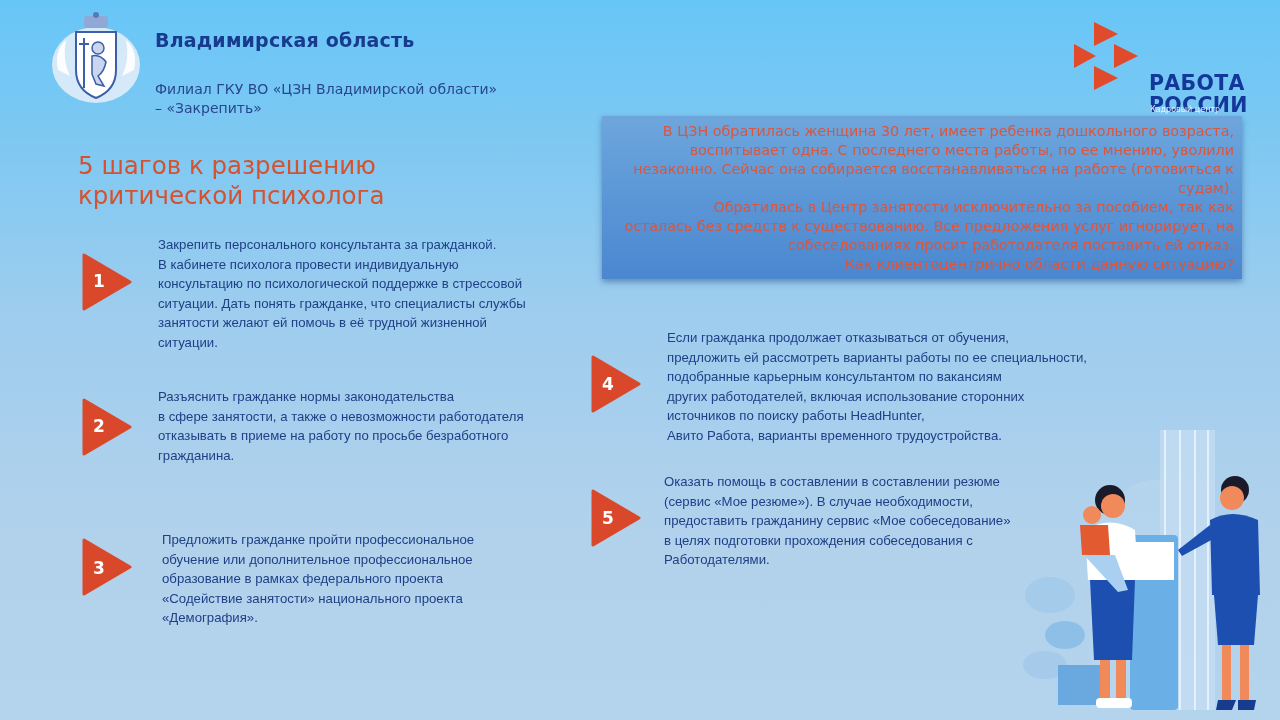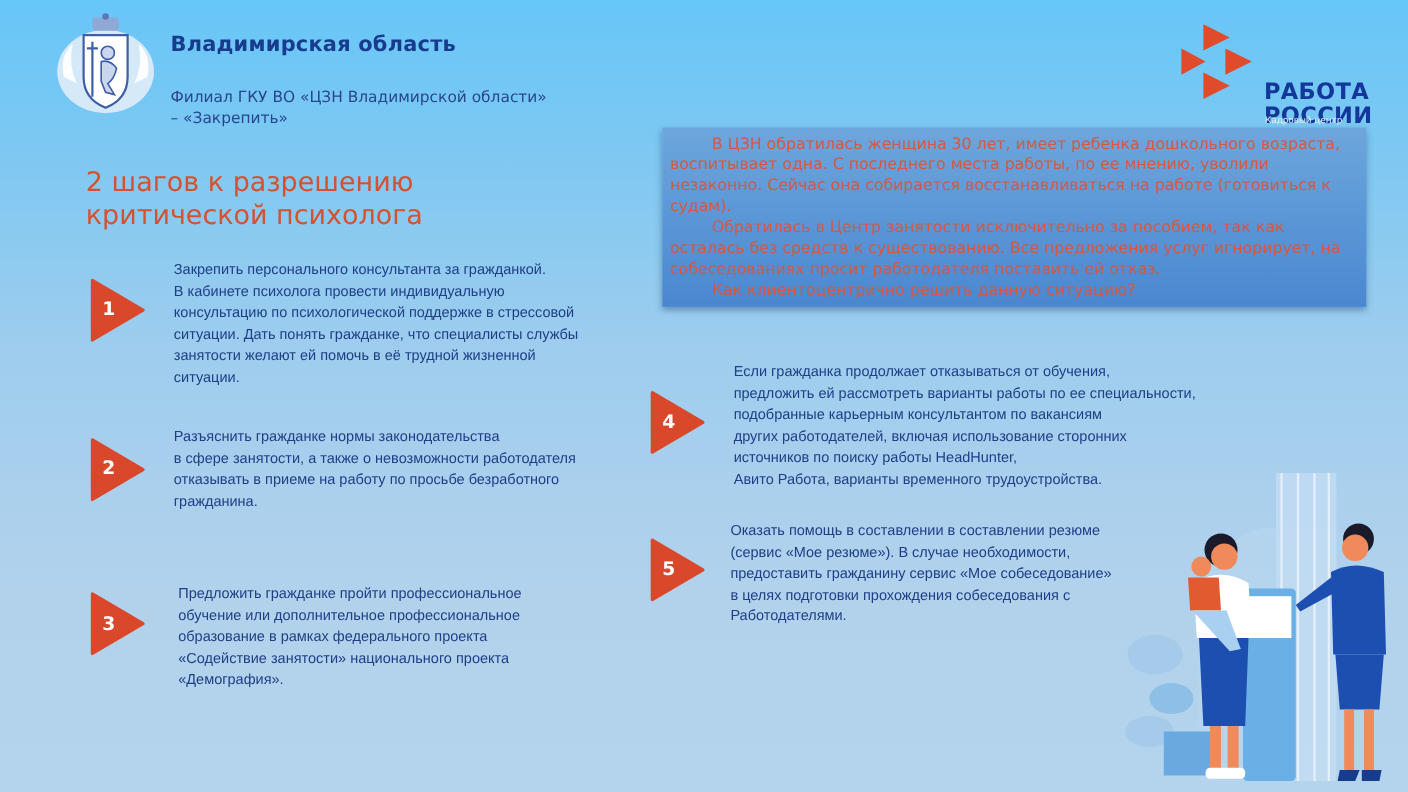--- a/index.html
+++ b/index.html
@@ -21,21 +21,21 @@
   .heading { left:78px; top:151px; font-family:"DejaVu Sans", sans-serif; font-size:24.5px; line-height:30px; color:#d4522f; }
 
   
   .case-box {
     left:602px; top:116px; width:640px; height:163px;
     background: linear-gradient(180deg, #6ea6dc 0%, #5e9ad8 40%, #4b87cf 100%);
     box-shadow: 0 3px 6px rgba(30,60,110,0.45);
   }
   .case-text {
     left:609px; top:122px; width:625px;
-    font-family:"DejaVu Sans", sans-serif; font-size:14.3px; line-height:19px; color:#d9563f;
+    font-family:"DejaVu Sans", sans-serif; font-size:14.3px; line-height:19px; color:#d9563f;text-align:right;
   }
   .case-text p { margin:0; text-indent:38px; }
 
   
   .step-marker { width:50px; height:58px; }
   .step-num { font-family:"DejaVu Sans", sans-serif; font-weight:bold; font-size:17px; color:#ffffff; position:absolute; }
   .step-text {
     font-family:"Liberation Sans", sans-serif; font-size:13.2px; line-height:19.5px; color:#1f3f86;
     white-space:pre-line;
   }
@@ -70,29 +70,29 @@
   <polygon points="42,22 66,34 42,46" fill="#e04b2b"></polygon>
   <polygon points="22,44 46,56 22,68" fill="#e04b2b"></polygon>
 </svg>
 <div class="abs logo-word">
   <div>РАБОТА</div>
   <div>РОССИИ</div>
 </div>
 <div class="abs logo-sub">Кадровый центр</div>
 
 <div class="abs heading">
-  <div>2 шагов к разрешению</div>
+  <div>5 шагов к разрешению</div>
   <div>критической психолога</div>
 </div>
 
 <div class="abs case-box"></div>
 <div class="abs case-text">
   <p>В ЦЗН обратилась женщина 30 лет, имеет ребенка дошкольного возраста, воспитывает одна. С последнего места работы,  по ее мнению, уволили незаконно. Сейчас она собирается восстанавливаться на работе (готовиться к судам).</p>
   <p>Обратилась в Центр занятости исключительно за пособием, так как осталась без средств к существованию. Все предложения услуг игнорирует, на собеседованиях просит работодателя поставить ей отказ.</p>
-  <p>Как клиентоцентрично  решить  данную ситуацию?</p>
+  <p>Как клиентоцентрично  области  данную ситуацию?</p>
 </div>
 
 <div class="abs" style="left:82px;top:253px;width:50px;height:58px;">
   <svg class="step-marker" viewBox="0 0 50 58">
       <polygon points="2,2 48,29 2,56" fill="#d9482a" stroke="#d9482a" stroke-width="3" stroke-linejoin="round"></polygon>
     </svg>
   <span class="step-num" style="left:11px;top:18px;">1</span>
 </div>
 <div class="abs step-text" style="left:158px;top:235px;width:420px;">Закрепить персонального консультанта за гражданкой.
 В кабинете психолога провести индивидуальную

